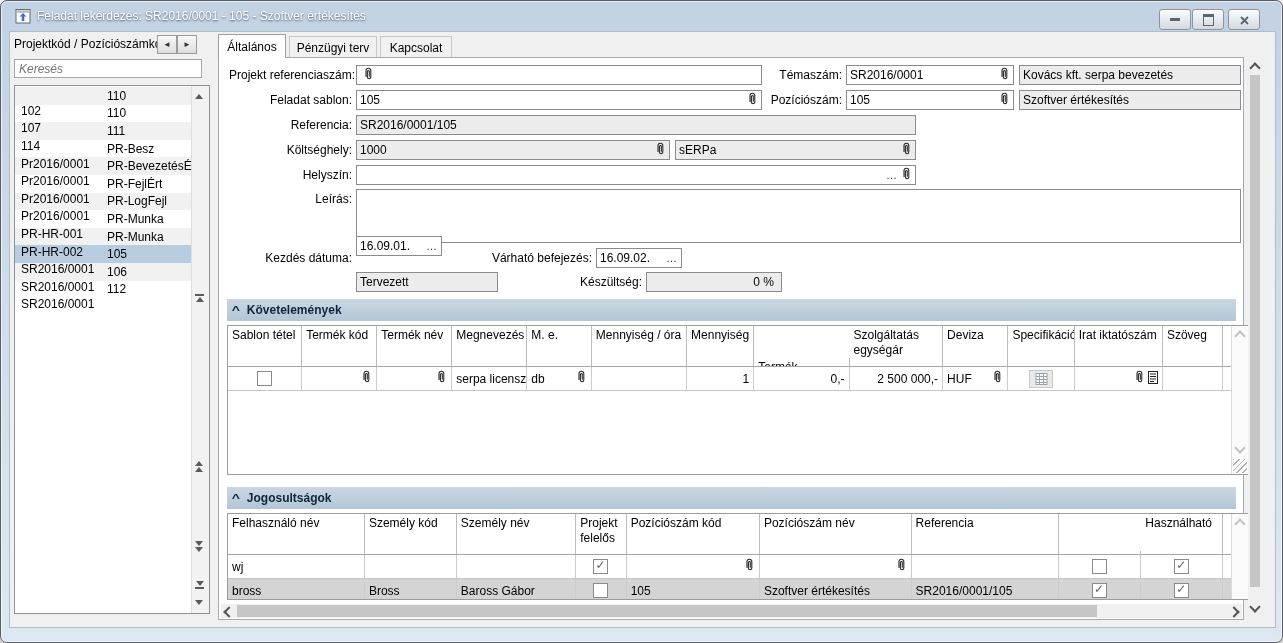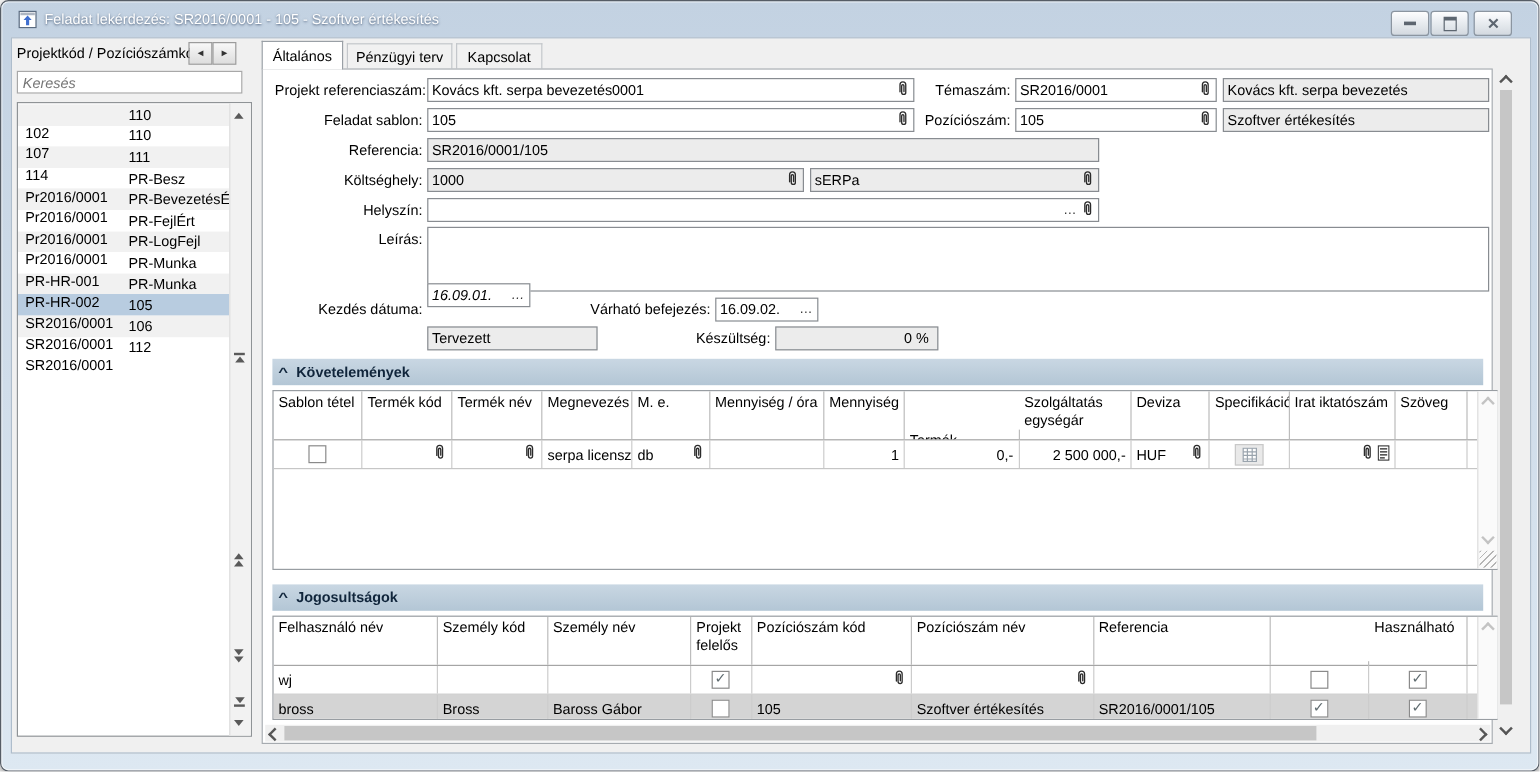--- a/index.html
+++ b/index.html
@@ -197,21 +197,20 @@
       <span>Pénzügyi terv</span>
     </div>
     <div class="a tab off" style="left:370px;top:4px;width:72px;height:22px;">
       <span>Kapcsolat</span>
     </div>
 
     <div class="a page" style="left:208px;top:25px;width:1026px;height:563px;">
 
       <div class="a lbl" style="left:10px;top:7px;width:123px;">Projekt referenciaszám:</div>
       <div class="a fld" style="left:137px;top:7px;width:406px;">
-        <span class="v">Kovács kft. serpa bevezetés0001</span>
         <span class="clip"><svg width="11" height="14" viewBox="0 0 11 14">
               <path d="M3 9.5V3.6a2.4 2.4 0 0 1 4.8 0V10a1.7 1.7 0 0 1-3.4 0V4.5a.95.95 0 0 1 1.9 0v4.8" fill="none" stroke="#2b2b2b" stroke-width="1.1" stroke-linecap="round"></path>
             </svg></span>
       </div>
       <div class="a lbl" style="left:540px;top:7px;width:83px;">Témaszám:</div>
       <div class="a fld" style="left:627px;top:7px;width:168px;">
         <span class="v">SR2016/0001</span>
         <span class="clip"><svg width="11" height="14" viewBox="0 0 11 14">
               <path d="M3 9.5V3.6a2.4 2.4 0 0 1 4.8 0V10a1.7 1.7 0 0 1-3.4 0V4.5a.95.95 0 0 1 1.9 0v4.8" fill="none" stroke="#2b2b2b" stroke-width="1.1" stroke-linecap="round"></path>
             </svg></span>
@@ -265,21 +264,21 @@
               <path d="M3 9.5V3.6a2.4 2.4 0 0 1 4.8 0V10a1.7 1.7 0 0 1-3.4 0V4.5a.95.95 0 0 1 1.9 0v4.8" fill="none" stroke="#2b2b2b" stroke-width="1.1" stroke-linecap="round"></path>
             </svg></span>
       </div>
 
       <div class="a lbl" style="left:10px;top:131px;width:123px;">Leírás:</div>
       <div class="a fld" style="left:137px;top:131px;width:885px;height:54px;align-items:flex-start;">
         <span class="v"></span>
       </div>
 
       <div class="a lbl" style="left:10px;top:190px;width:123px;">Kezdés dátuma:</div>
-      <div class="a fld" style="left:137px;top:178px;width:86px;font-style:italic;">
+      <div class="a fld" style="left:137px;top:178px;width:86px;">
         <span class="v">16.09.01.</span>
         <span class="dots">…</span>
       </div>
       <div class="a lbl" style="left:245px;top:190px;width:128px;">Várható befejezés:</div>
       <div class="a fld" style="left:377px;top:190px;width:86px;">
         <span class="v">16.09.02.</span>
         <span class="dots">…</span>
       </div>
 
       <div class="a lbl" style="left:10px;top:214px;width:123px;margin-top:31px;">Állapot:</div>

